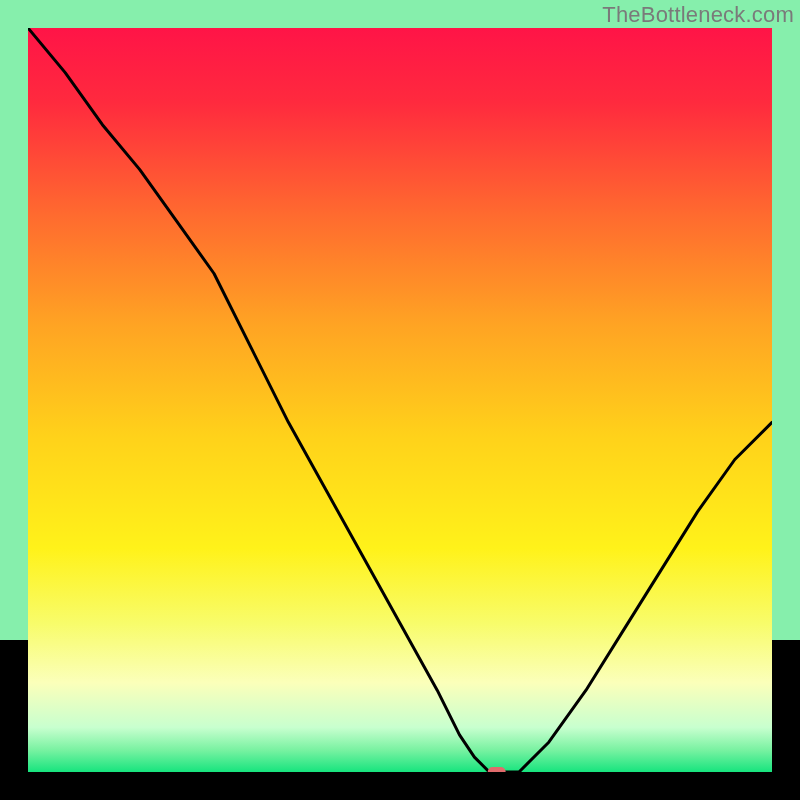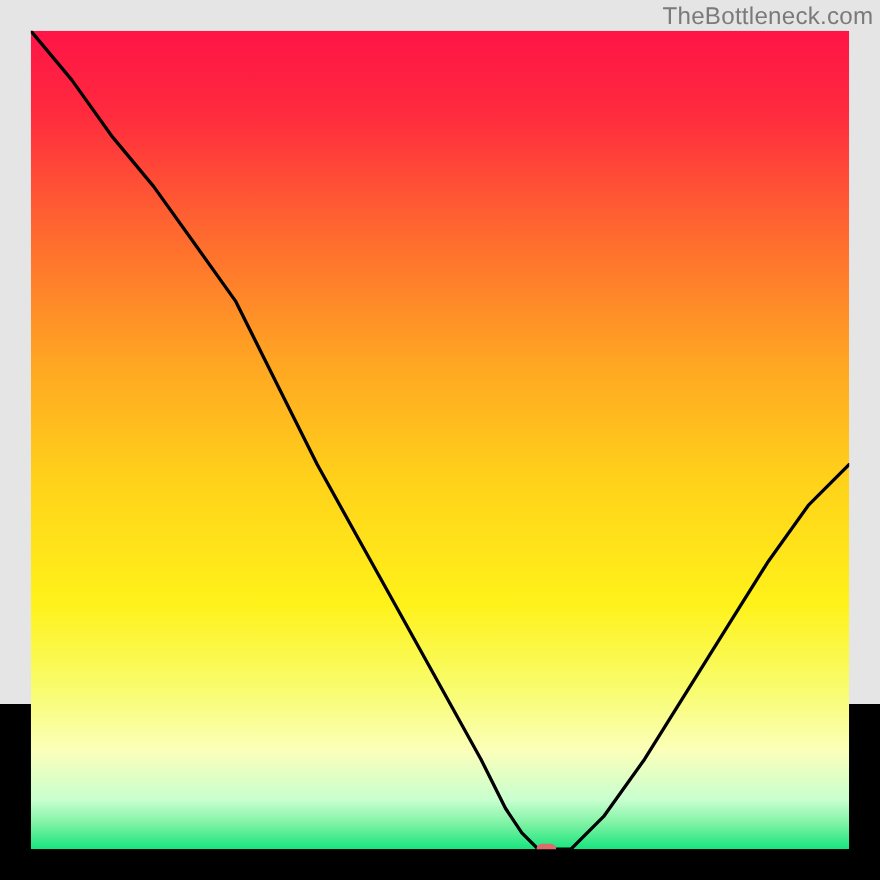--- a/index.html
+++ b/index.html
@@ -7,21 +7,21 @@
     padding: 0;
     width: 800px;
     height: 800px;
     background: #000;
     font-family: Arial, Helvetica, sans-serif;
   }
   .frame {
     position: relative;
     width: 800px;
     height: 640px;
-    background: #e5e5e5;
+    background: #86efac;
   }
   .watermark {
     position: absolute;
     top: 2px;
     right: 6px;
     color: #7a7a7a;
     font-size: 22px;
     font-weight: 500;
     letter-spacing: 0.2px;
   }

